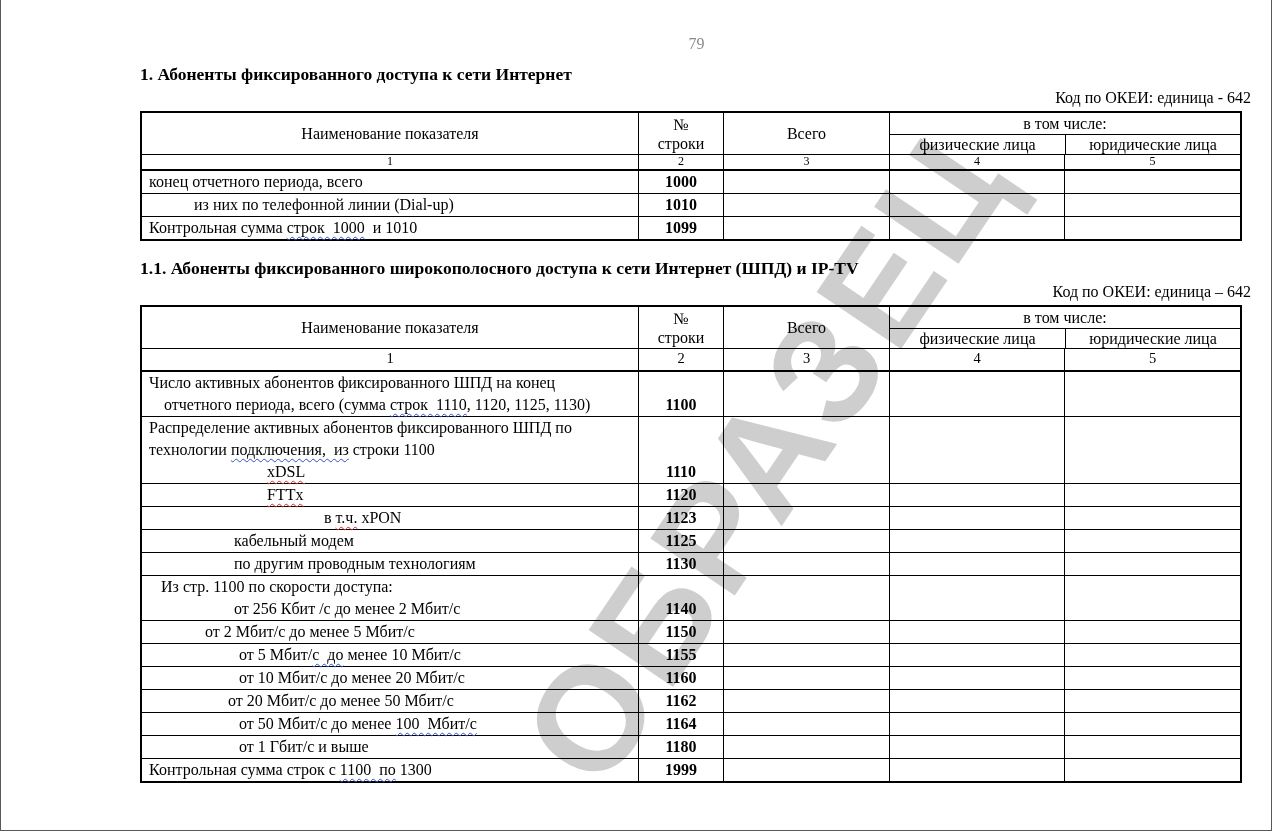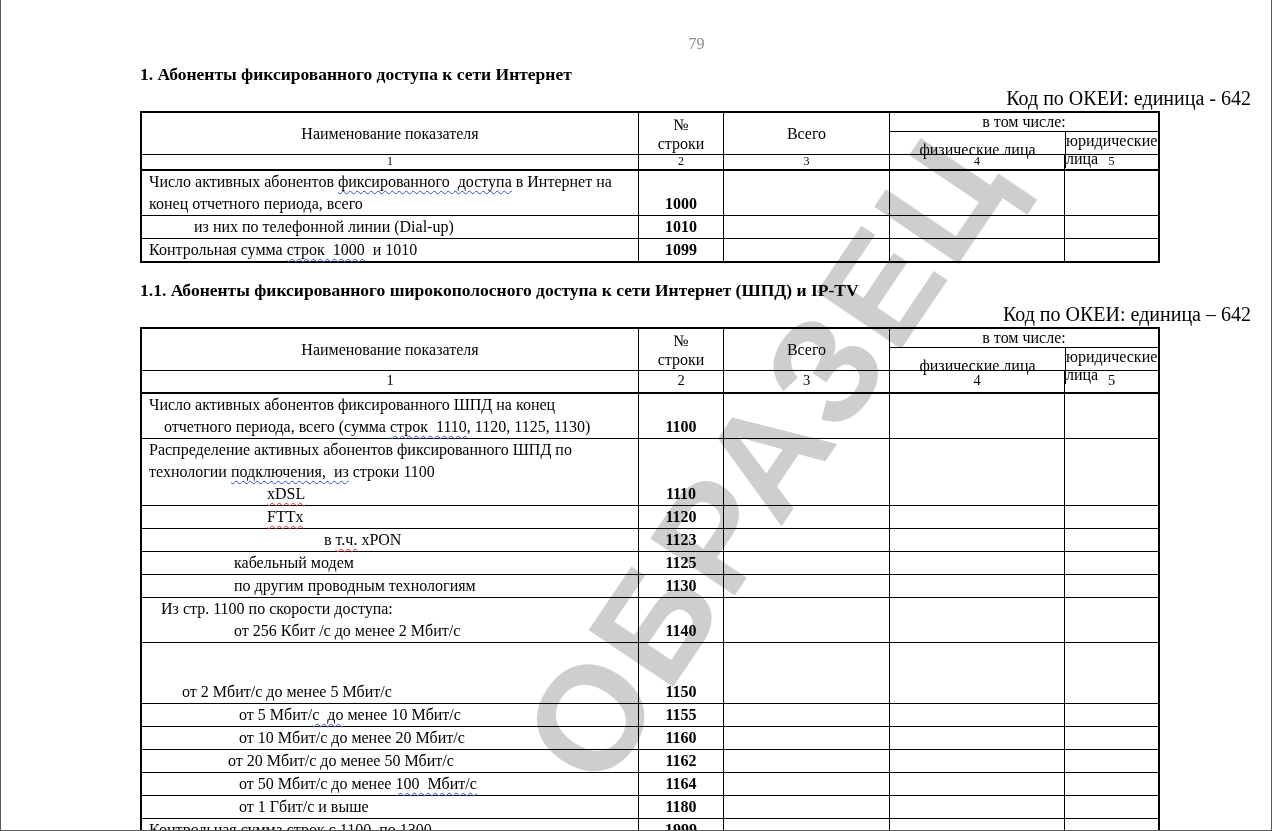--- a/index.html
+++ b/index.html
@@ -13,23 +13,23 @@
     position:absolute; z-index:0; left:765px; top:458px;
     transform:translate(-50%,-50%) rotate(-56deg);
     font-family:"Liberation Sans", sans-serif; font-weight:bold;
     font-size:148px; letter-spacing:4px; white-space:nowrap;
     color:rgba(125,125,125,0.38); pointer-events:none;
   }
   .content{position:relative; z-index:1; margin-left:139px; width:1113px;}
   .page-number{padding-top:5px; text-align:center; color:#8a8a8a; font-size:16px; line-height:22px;margin-top:28px;}
   .title{margin:8px 0 0 0; text-align:left; font-weight:bold; font-size:17.5px; line-height:22px;}
   .sec2 .title{margin-top:16px;}
-  .okei{margin:2px 2px 2px 0; text-align:right; font-size:20px; line-height:22px;}
-
-  .tbl{border:2px solid #000; width:1020px; box-sizing:border-box; background:transparent;}
+  .okei{margin:2px 2px 2px 0; text-align:right; font-size:16px; line-height:22px;}
+
+  .tbl{border:2px solid #000; width:1102px; box-sizing:border-box; background:transparent;}
   .trow{display:flex;}
   .trow > *{box-sizing:border-box; flex:none;}
 
   
   .c1{width:497px;} .c2{width:85px;} .c3{width:166px;} .c4{width:175px;} .c5{flex:1 1 auto; width:190px;}
 
   
   .thead{border-bottom:1px solid #000;}
   .hcell{border-right:1px solid #000; display:flex; align-items:center; justify-content:center;
          text-align:center; font-size:16px; line-height:19px; white-space:pre-line; height:41px;}
@@ -87,21 +87,20 @@
           </div>
           <div class="trow nums">
             <div class="ncell c1">1</div>
             <div class="ncell c2">2</div>
             <div class="ncell c3">3</div>
             <div class="ncell c4">4</div>
             <div class="ncell c5">5</div>
           </div>
           <div class="trow drow">
             <div class="dcell c1 namecell">
-              <div class="line" style="padding-left: 7px;"><span>Число активных абонентов </span><span class="wavy wavy-blue">фиксированного  доступа</span><span> в Интернет на</span></div>
               <div class="line" style="padding-left: 7px;"><span>конец отчетного периода, всего</span></div>
             </div>
             <div class="dcell c2 numcell">1000</div>
             <div class="dcell c3 valcell"></div>
             <div class="dcell c4 valcell"></div>
             <div class="dcell c5 valcell"></div>
           </div>
           <div class="trow drow">
             <div class="dcell c1 namecell">
               <div class="line" style="padding-left: 52px;"><span>из них по телефонной линии (Dial-up)</span></div>
@@ -209,21 +208,21 @@
               <div class="line" style="padding-left: 19px;"><span>Из стр. 1100 по скорости доступа:</span></div>
               <div class="line" style="padding-left: 92px;"><span>от 256 Кбит /с до менее 2 Мбит/с</span></div>
             </div>
             <div class="dcell c2 numcell">1140</div>
             <div class="dcell c3 valcell"></div>
             <div class="dcell c4 valcell"></div>
             <div class="dcell c5 valcell"></div>
           </div>
           <div class="trow drow">
             <div class="dcell c1 namecell">
-              <div class="line" style="padding-left: 40px; margin-top: 38px;"><span>от 2 Мбит/с до менее 5 Мбит/с</span></div>
+              <div class="line" style="padding-left: 63px;"><span>от 2 Мбит/с до менее 5 Мбит/с</span></div>
             </div>
             <div class="dcell c2 numcell">1150</div>
             <div class="dcell c3 valcell"></div>
             <div class="dcell c4 valcell"></div>
             <div class="dcell c5 valcell"></div>
           </div>
           <div class="trow drow">
             <div class="dcell c1 namecell">
               <div class="line" style="padding-left: 97px;"><span>от 5 Мбит/</span><span class="wavy wavy-blue">с  до</span><span> менее 10 Мбит/с</span></div>
             </div>

